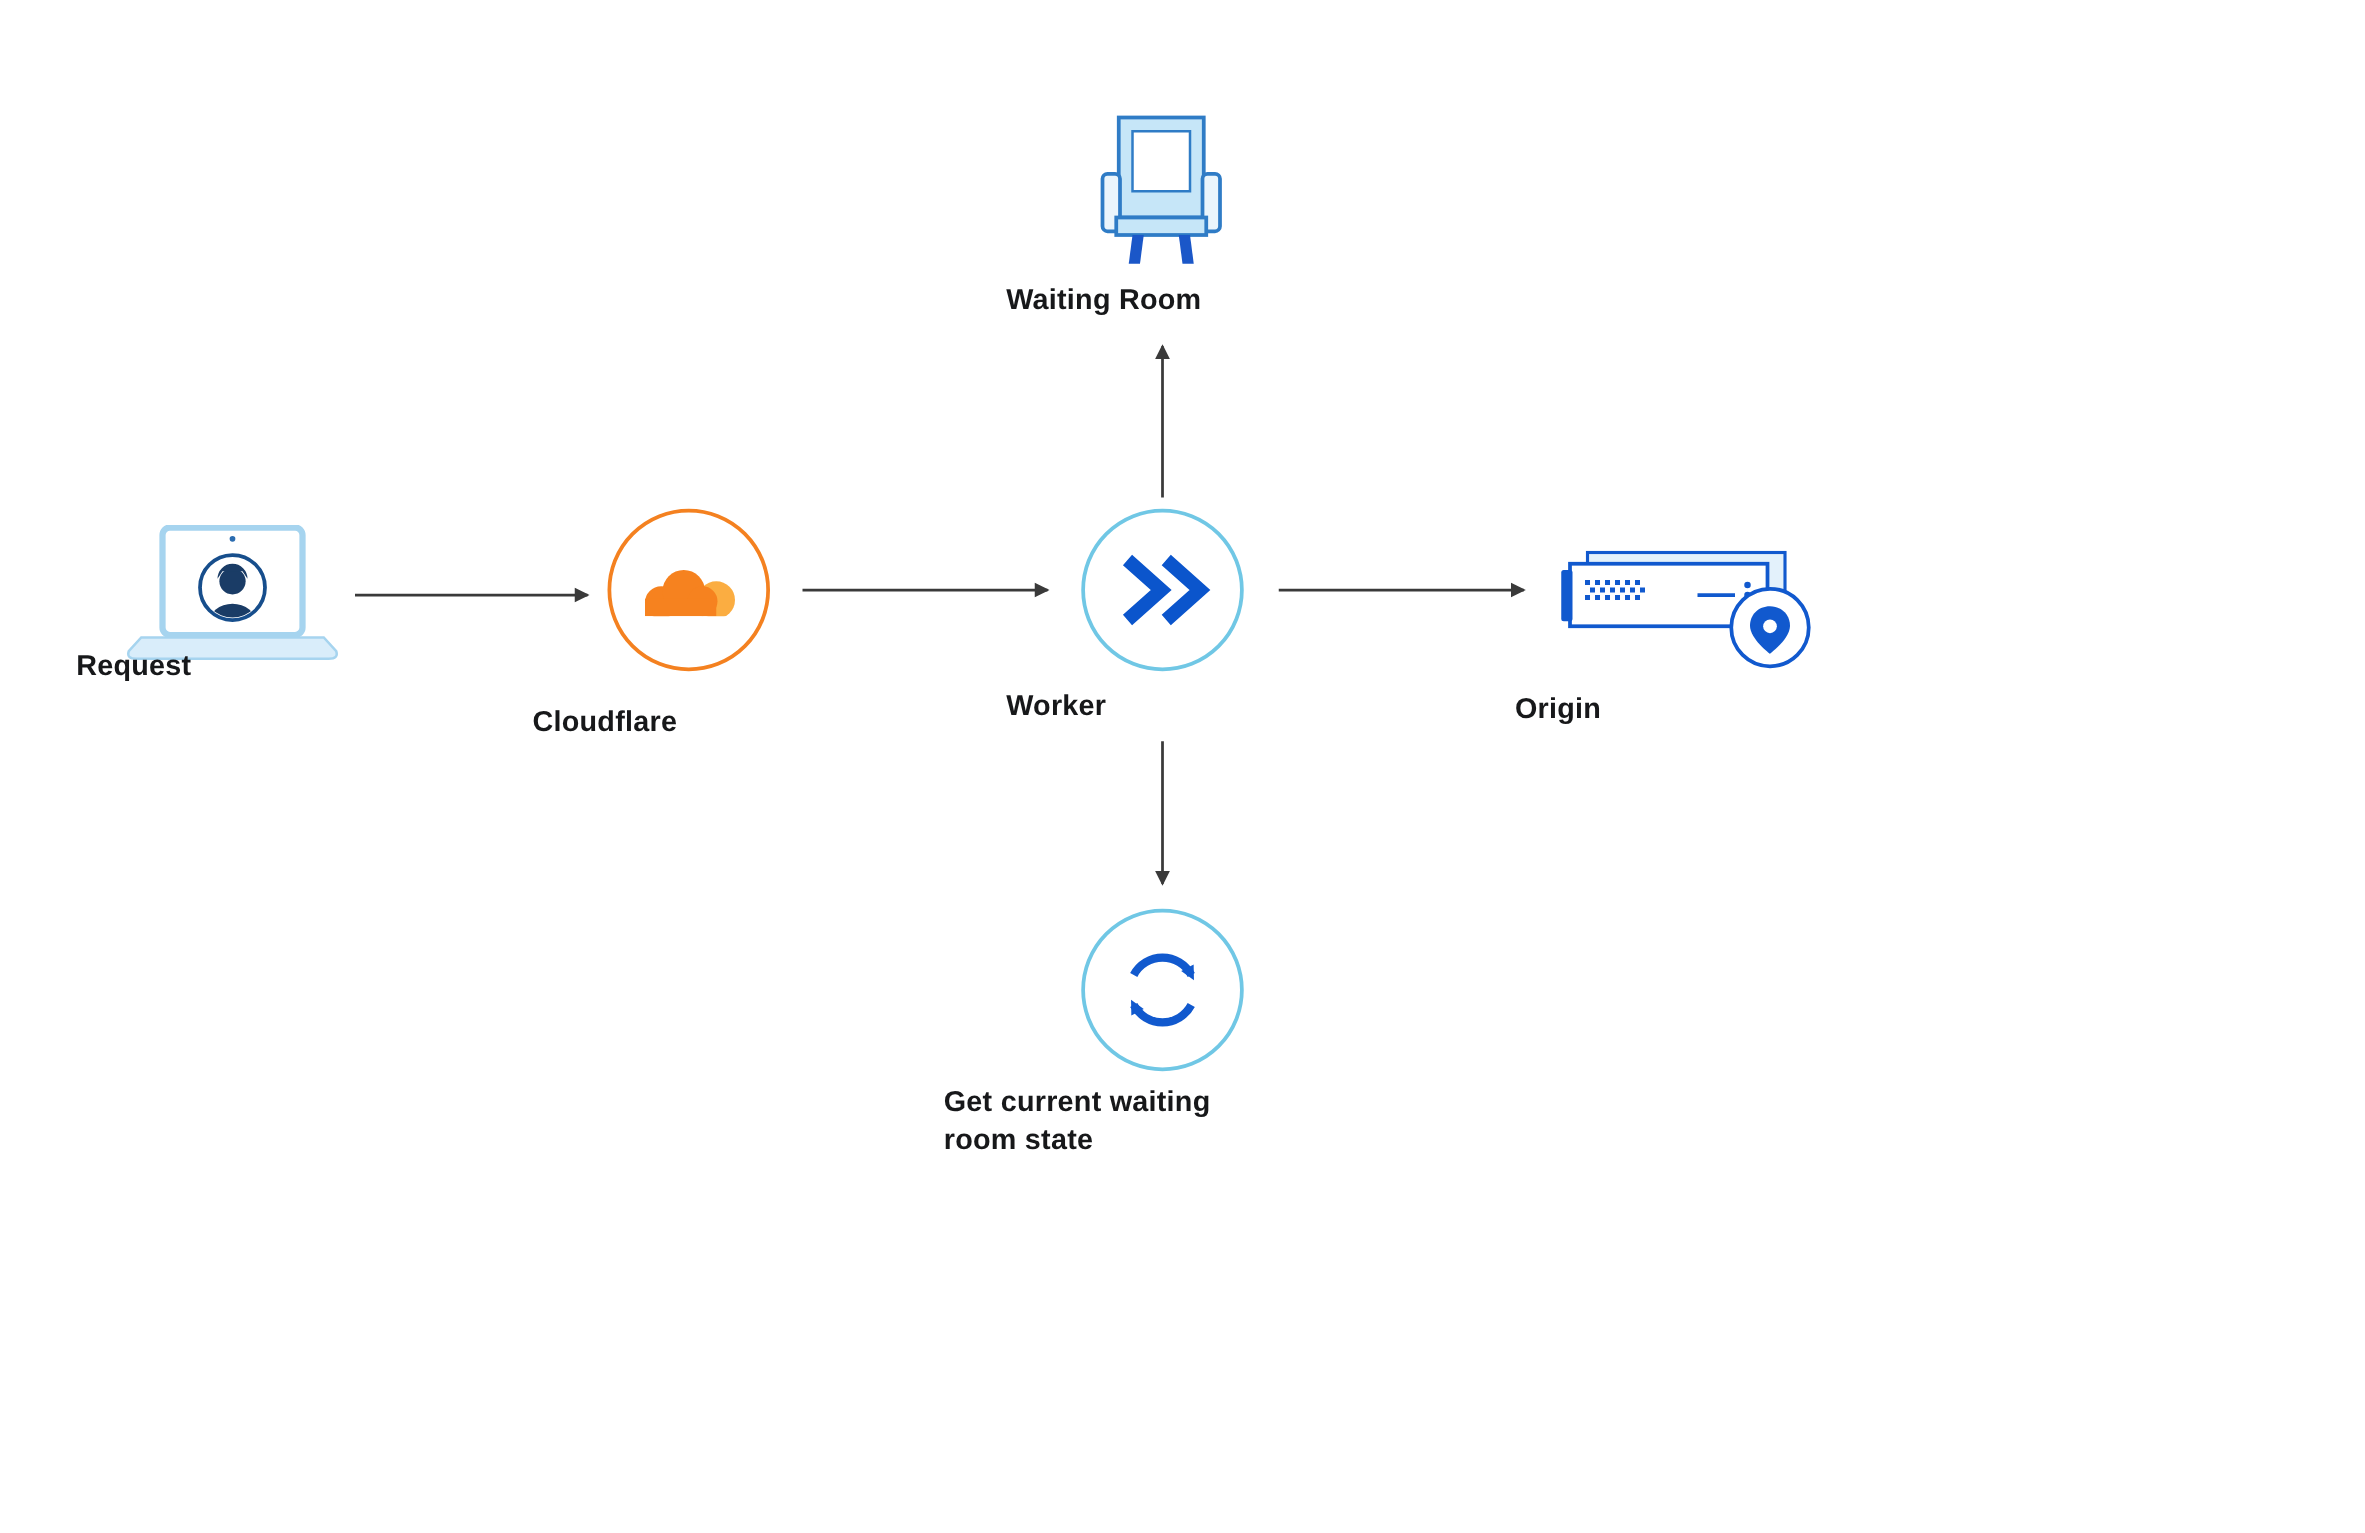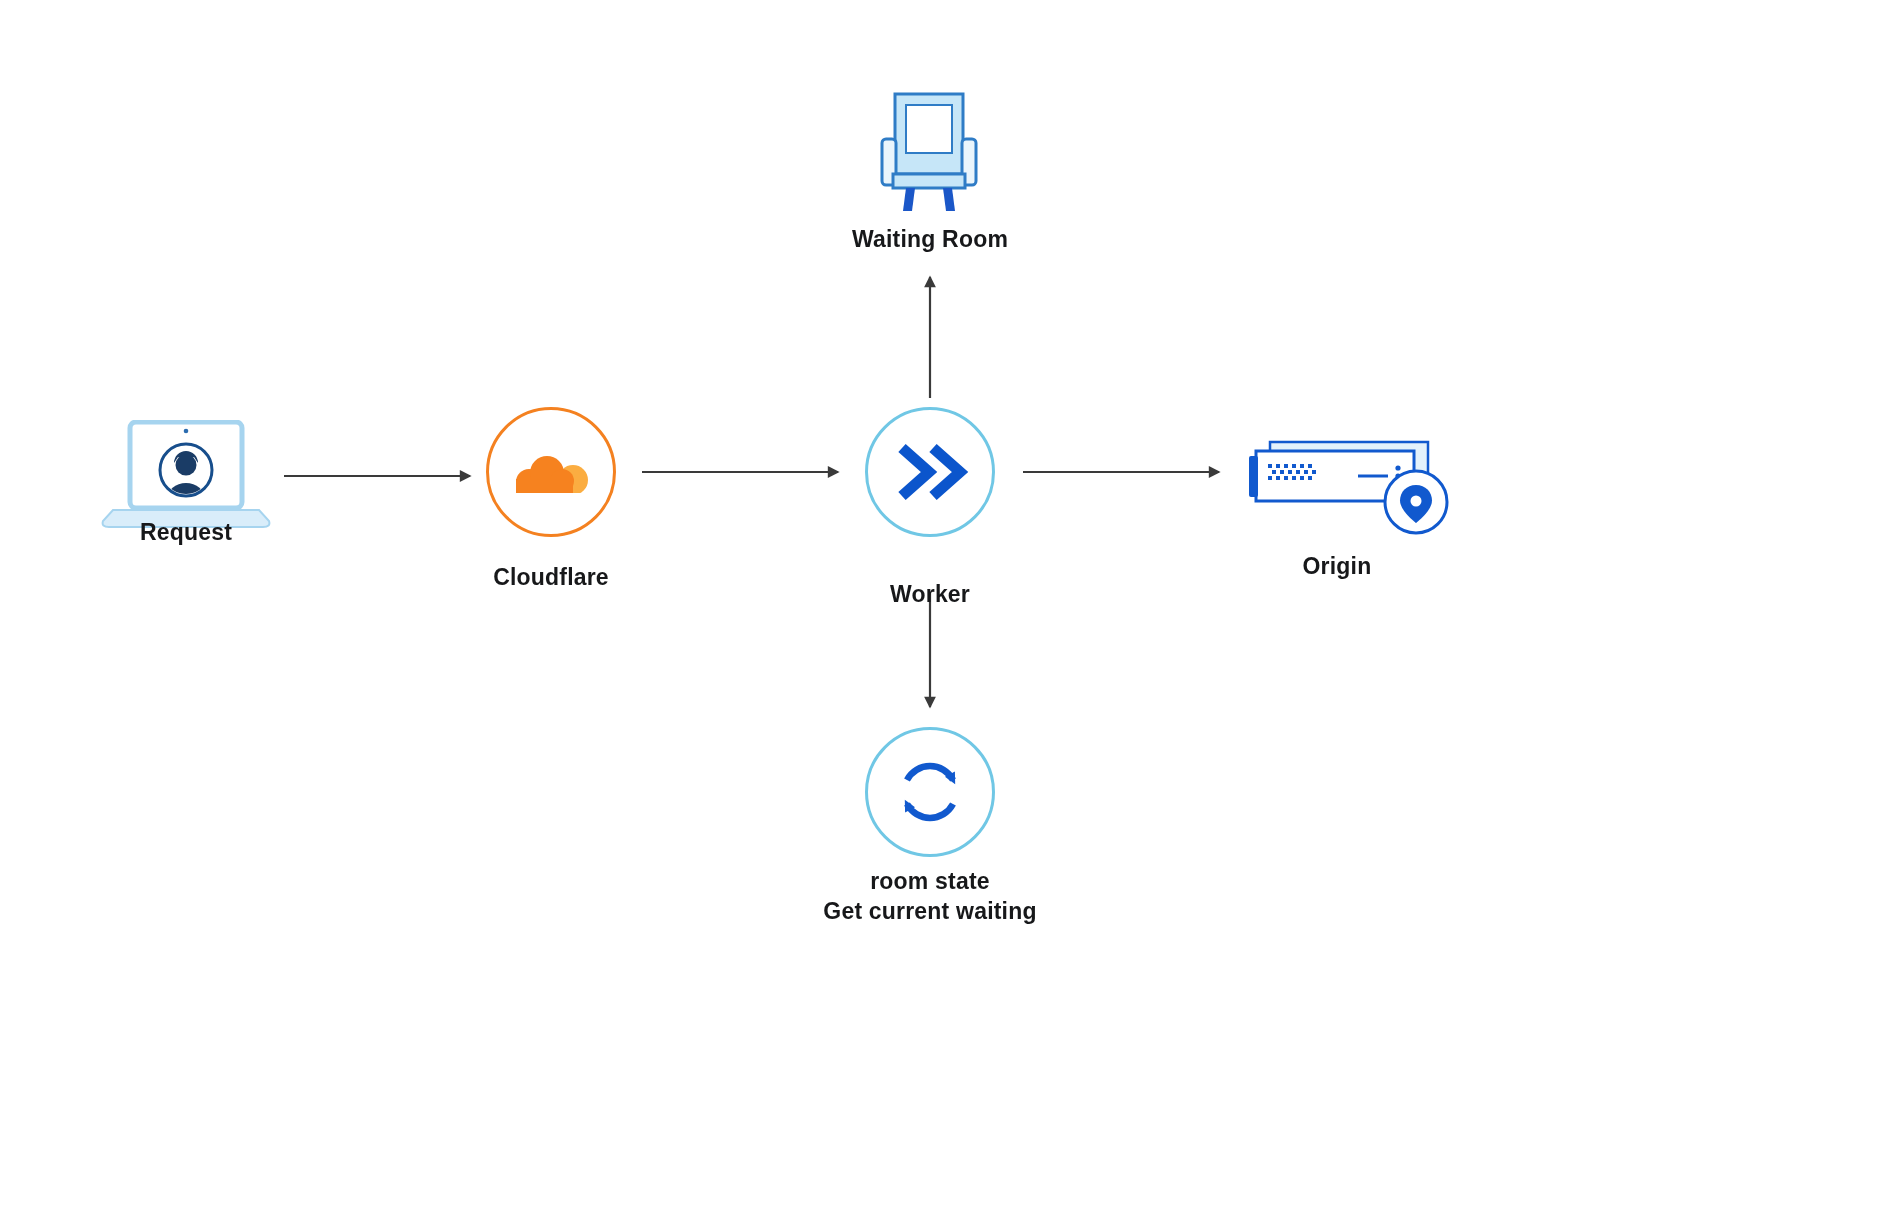--- a/index.html
+++ b/index.html
@@ -10,21 +10,21 @@
   }
   .abs { position:absolute; }
   .edges { position:absolute; left:0; top:0; pointer-events:none; }
   .circle-node {
     position:absolute; width:130px; height:130px; border-radius:50%;
     background:#fff; display:flex; align-items:center; justify-content:center;
   }
   .ring-orange { border:3px solid #F48120; }
   .ring-blue   { border:3px solid #70C7E5; }
   .node-label {
-    position:absolute; width:250px; text-align:center;
+    position:absolute; width:250px; text-align:left;
     font-size:23px; font-weight:700; color:#17181A; letter-spacing:.2px;
   }
   .node-label.two-line { width:350px; line-height:30px; }
   .block { display:block; }
 </style>
 </head>
 <body>
 
 <div class="canvas">
 
@@ -76,21 +76,21 @@
   <div class="node-label" style="left:426px;top:564px">Cloudflare</div>
 
   <div class="circle-node ring-blue" style="left:865px;top:407px">
     <svg width="82" height="62" viewBox="0 0 82 62">
       <g fill="none" stroke="#0B55CC" stroke-width="11" stroke-linejoin="miter">
         <path d="M13,7 L40,31 L13,55"></path>
         <path d="M44,7 L71,31 L44,55"></path>
       </g>
     </svg>
   </div>
-  <div class="node-label" style="left:805px;top:581px">Worker</div>
+  <div class="node-label" style="left:805px;top:551px">Worker</div>
 
   <svg class="abs" style="left:879px;top:92px" width="100" height="122" viewBox="0 0 100 122">
     <rect x="16" y="2" width="68" height="80" fill="#C6E6F8" stroke="#2F7CC6" stroke-width="3"></rect>
     <rect x="27" y="13" width="46" height="48" fill="#ffffff" stroke="#2F7CC6" stroke-width="2"></rect>
     <rect x="3" y="47" width="14" height="46" rx="4" fill="#EAF5FC" stroke="#2F7CC6" stroke-width="3"></rect>
     <rect x="83" y="47" width="14" height="46" rx="4" fill="#EAF5FC" stroke="#2F7CC6" stroke-width="3"></rect>
     <rect x="14" y="82" width="72" height="14" fill="#C6E6F8" stroke="#2F7CC6" stroke-width="3"></rect>
     <path d="M27,96 L24,119 h9 l3,-23 z" fill="#1B57C8"></path>
     <path d="M73,96 l3,23 h-9 l-3,-23 z" fill="#1B57C8"></path>
   </svg>
@@ -103,22 +103,22 @@
           <path d="M2,2 L14,8 L2,14 Z" fill="#1159CE"></path>
         </marker>
       </defs>
       <g fill="none" stroke="#1159CE" stroke-width="6.5">
         <path d="M17,28 A26,26 0 0 1 63,28" marker-end="url(#sh)"></path>
         <path d="M63,52 A26,26 0 0 1 17,52" marker-end="url(#sh)"></path>
       </g>
     </svg>
   </div>
   <div class="node-label two-line" style="left:755px;top:866px">
+    <span class="block">Get current waiting</span>
     <span class="block">room state</span>
-    <span class="block">Get current waiting</span>
   </div>
 
   <svg class="abs" style="left:1246px;top:438px" width="206" height="100" viewBox="0 0 206 100">
     <rect x="24" y="4" width="158" height="50" fill="#E3F1FB" stroke="#1159CE" stroke-width="2.5"></rect>
     <rect x="10" y="13" width="158" height="50" fill="#ffffff" stroke="#1159CE" stroke-width="3"></rect>
     <rect x="3" y="18" width="9" height="41" rx="2" fill="#1159CE"></rect>
     <path fill="#1159CE" d="M22 26h4v4h-4z M30 26h4v4h-4z M38 26h4v4h-4z M46 26h4v4h-4z M54 26h4v4h-4z M62 26h4v4h-4z
                              M26 32h4v4h-4z M34 32h4v4h-4z M42 32h4v4h-4z M50 32h4v4h-4z M58 32h4v4h-4z M66 32h4v4h-4z
                              M22 38h4v4h-4z M30 38h4v4h-4z M38 38h4v4h-4z M46 38h4v4h-4z M54 38h4v4h-4z M62 38h4v4h-4z"></path>
     <line x1="112" y1="38" x2="142" y2="38" stroke="#1159CE" stroke-width="3"></line>

